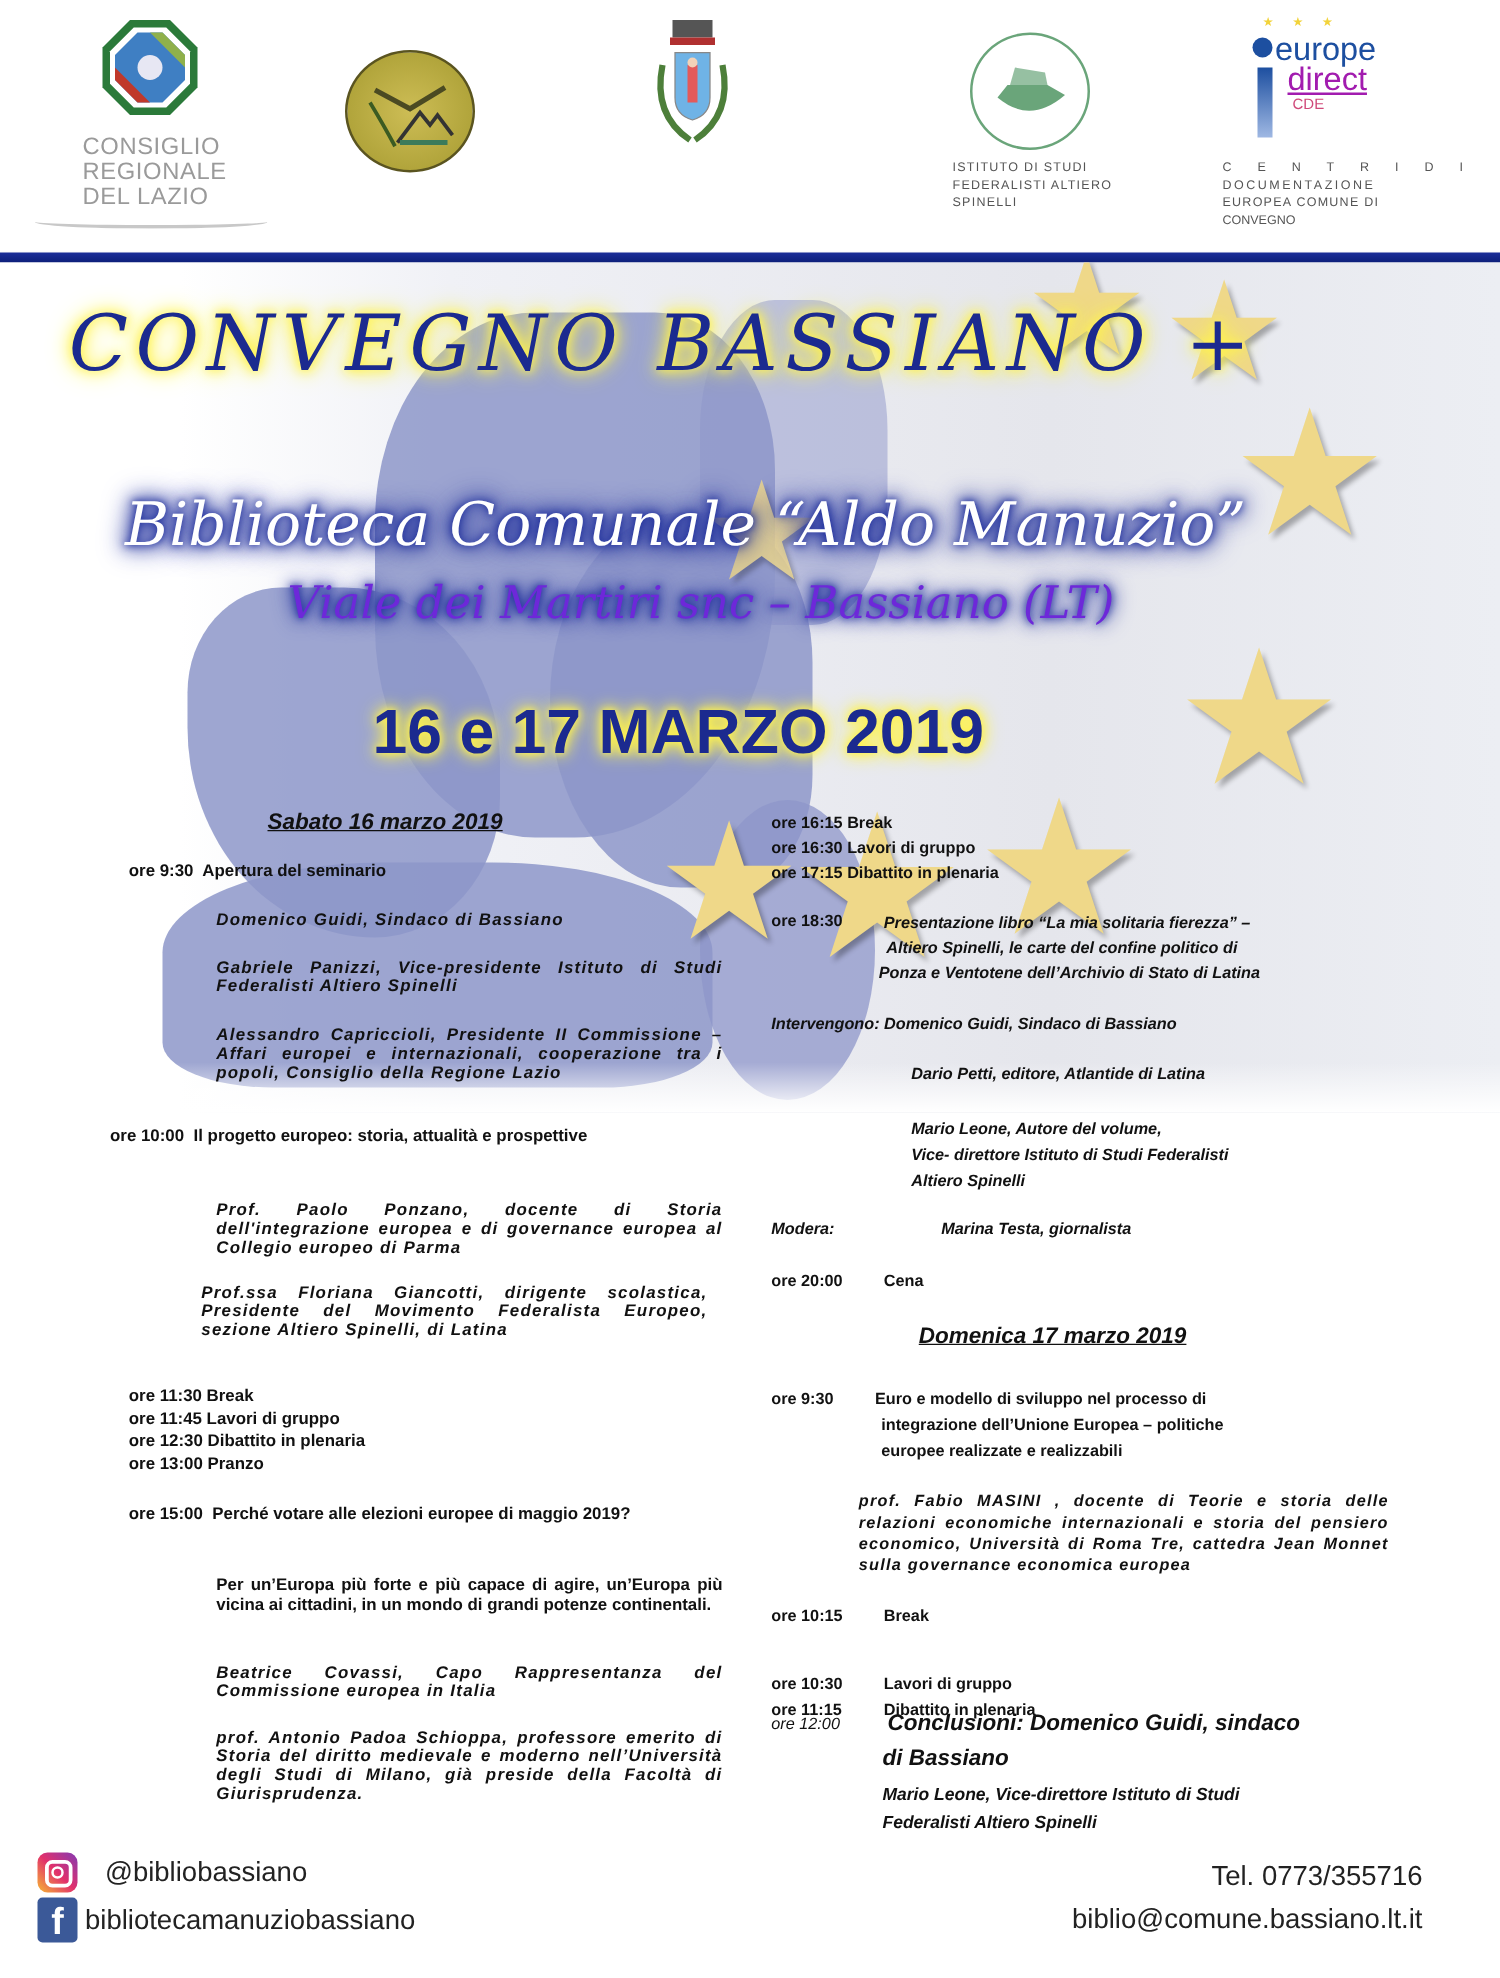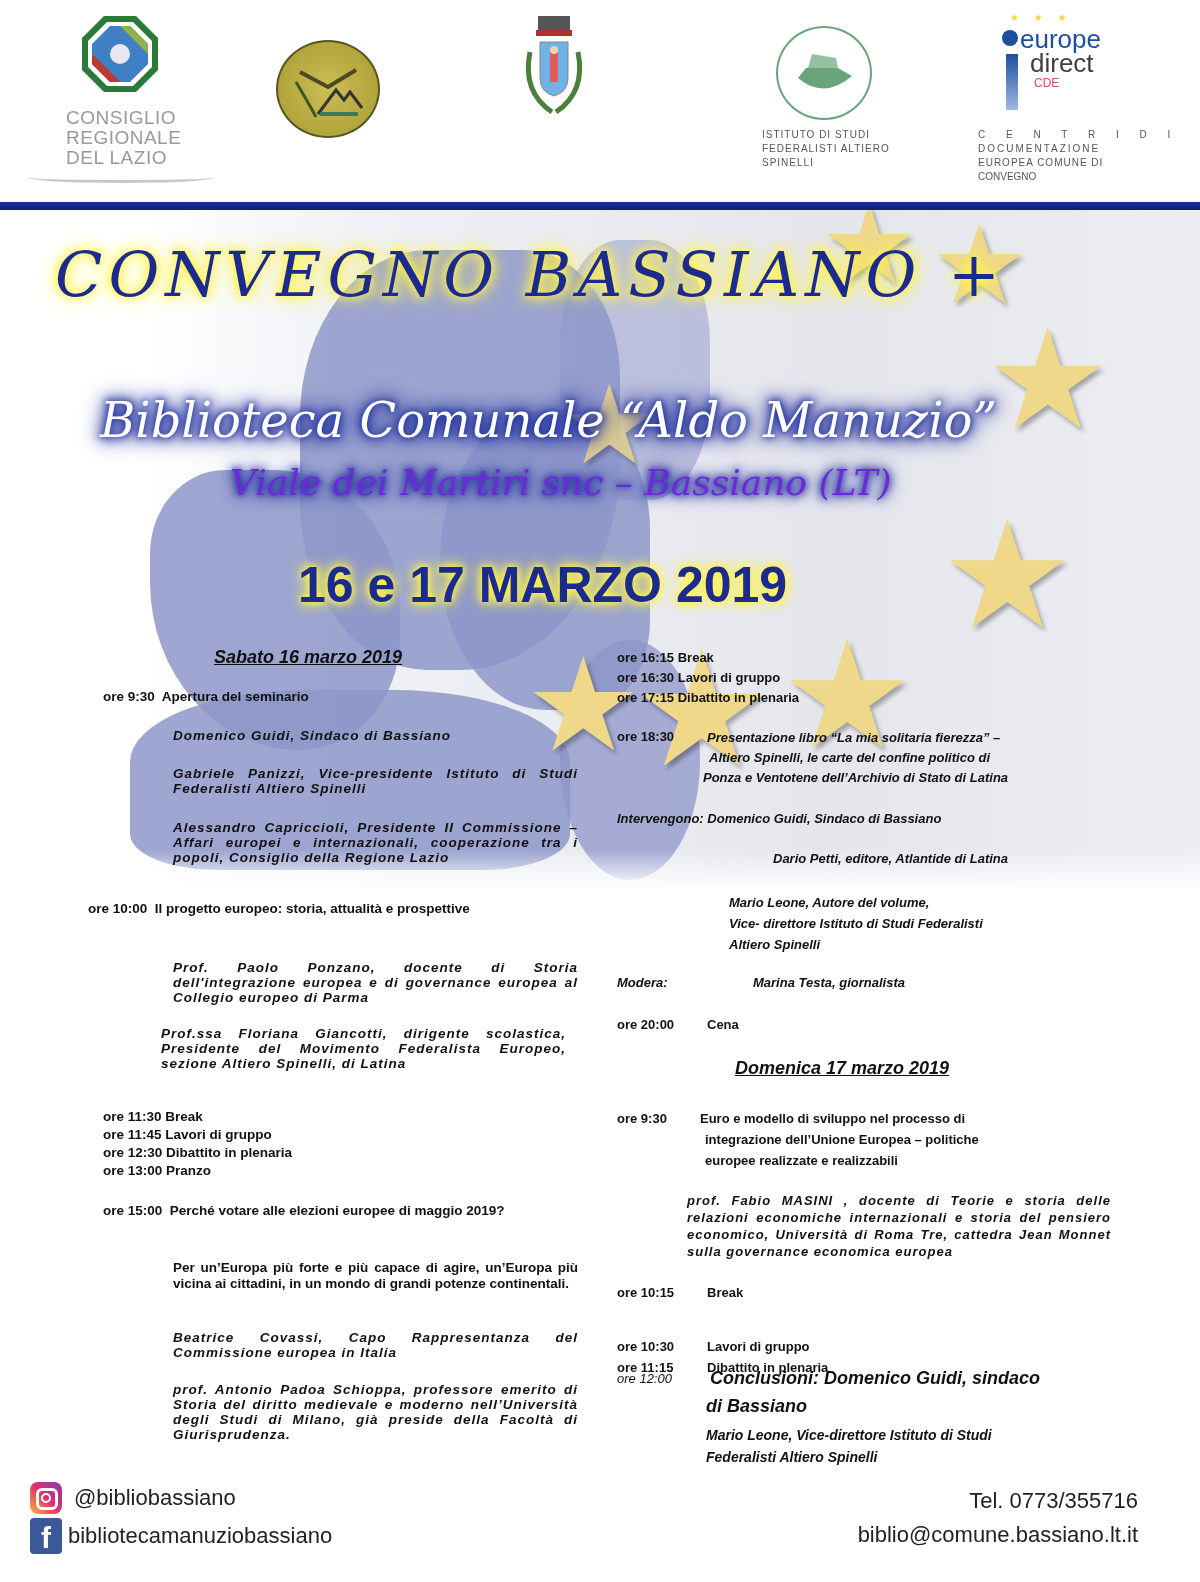--- a/index.html
+++ b/index.html
@@ -89,21 +89,21 @@
   <div class="abs small-caps-grey" style="left:762px;top:128px;">
     <div>ISTITUTO DI STUDI</div>
     <div>FEDERALISTI ALTIERO</div>
     <div>SPINELLI</div>
   </div>
 
   <div class="abs" style="left:1000px;top:12px;width:120px;height:100px;">
     <div class="abs" style="left:10px;top:0;color:#f2d33a;font-size:10px;letter-spacing:6px;">★ ★ ★</div>
     <div class="abs" style="left:2px;top:18px;width:16px;height:16px;border-radius:50%;background:#1d4fa0;"></div>
     <div class="abs" style="left:20px;top:12px;font-size:26px;color:#1d4fa0;">europe</div>
-    <div class="abs" style="left:30px;top:36px;font-size:26px;color:#404040;">direct</div>
+    <div class="abs" style="left:30px;top:36px;font-size:26px;color:#a21caf;text-decoration:underline;">direct</div>
     <div class="abs" style="left:34px;top:64px;font-size:12px;color:#d04a7a;">CDE</div>
     <div class="abs" style="left:6px;top:42px;width:12px;height:56px;background:linear-gradient(#1d4fa0,#9fb8e3);"></div>
   </div>
   <div class="abs small-caps-grey" style="left:978px;top:128px;letter-spacing:2px;">
     <div style="letter-spacing:9px;">C E N T R I   D I</div>
     <div>DOCUMENTAZIONE</div>
     <div style="letter-spacing:1px;">EUROPEA COMUNE DI</div>
     <div style="letter-spacing:0;">CONVEGNO</div>
   </div>
 </div>
@@ -173,21 +173,21 @@
 <div class="prog" style="left:617px;top:728px;font-size:13px;">ore 18:30</div>
 <div class="prog it" style="left:707px;top:728px;font-size:13px;line-height:20px;">
   <div>Presentazione libro “La mia solitaria fierezza” –</div>
   <div style="margin-left:2px;">Altiero Spinelli, le carte del confine politico di</div>
   <div style="margin-left:-4px;">Ponza e Ventotene dell’Archivio di Stato di Latina</div>
 </div>
 <div class="prog it" style="left:617px;top:810px;font-size:13px;">
   <span>Intervengono:</span>
   <span>Domenico Guidi, Sindaco di Bassiano</span>
 </div>
-<div class="prog it" style="left:729px;top:850px;font-size:13px;margin-left:44px;">Dario Petti, editore, Atlantide di Latina</div>
+<div class="prog it" style="left:729px;top:850px;font-size:13px;">Dario Petti, editore, Atlantide di Latina</div>
 <div class="prog it" style="left:729px;top:892px;font-size:13px;line-height:21px;">
   <div>Mario Leone, Autore del volume,</div>
   <div>Vice- direttore Istituto di Studi Federalisti</div>
   <div>Altiero Spinelli</div>
 </div>
 <div class="prog it" style="left:617px;top:974px;font-size:13px;">Modera:</div>
 <div class="prog it" style="left:727px;top:974px;font-size:13px;margin-left:26px;">Marina Testa, giornalista</div>
 <div class="prog" style="left:617px;top:1016px;font-size:13px;">ore 20:00</div>
 <div class="prog" style="left:707px;top:1016px;font-size:13px;">Cena</div>
 
@@ -209,21 +209,21 @@
 <div class="prog it" style="left:617px;top:1370px;font-size:13px;font-weight:normal;">ore 12:00</div>
 <div class="prog it" style="left:708px;top:1364px;font-size:18px;line-height:28px;">
   <div style="margin-left:2px;">Conclusioni: Domenico Guidi, sindaco</div>
   <div style="margin-left:-2px;">di Bassiano</div>
 </div>
 <div class="prog it" style="left:706px;top:1424px;font-size:14px;line-height:22px;">
   <div>Mario Leone, Vice-direttore Istituto di Studi</div>
   <div>Federalisti Altiero Spinelli</div>
 </div>
 
-<div class="foot" style="left:30px;top:1482px;display:flex;align-items:center;gap:12px;">
+<div class="foot" style="left:30px;top:1482px;display:flex;align-items:center;gap:22px;">
   <span class="ig"></span>
   <span>@bibliobassiano</span>
 </div>
 <div class="foot" style="left:30px;top:1518px;display:flex;align-items:center;gap:6px;">
   <span class="fb">f</span>
   <span>bibliotecamanuziobassiano</span>
 </div>
 <div class="foot" style="right:62px;top:1488px;text-align:right;">Tel. 0773/355716</div>
 <div class="foot" style="right:62px;top:1522px;text-align:right;">biblio@comune.bassiano.lt.it</div>
 

